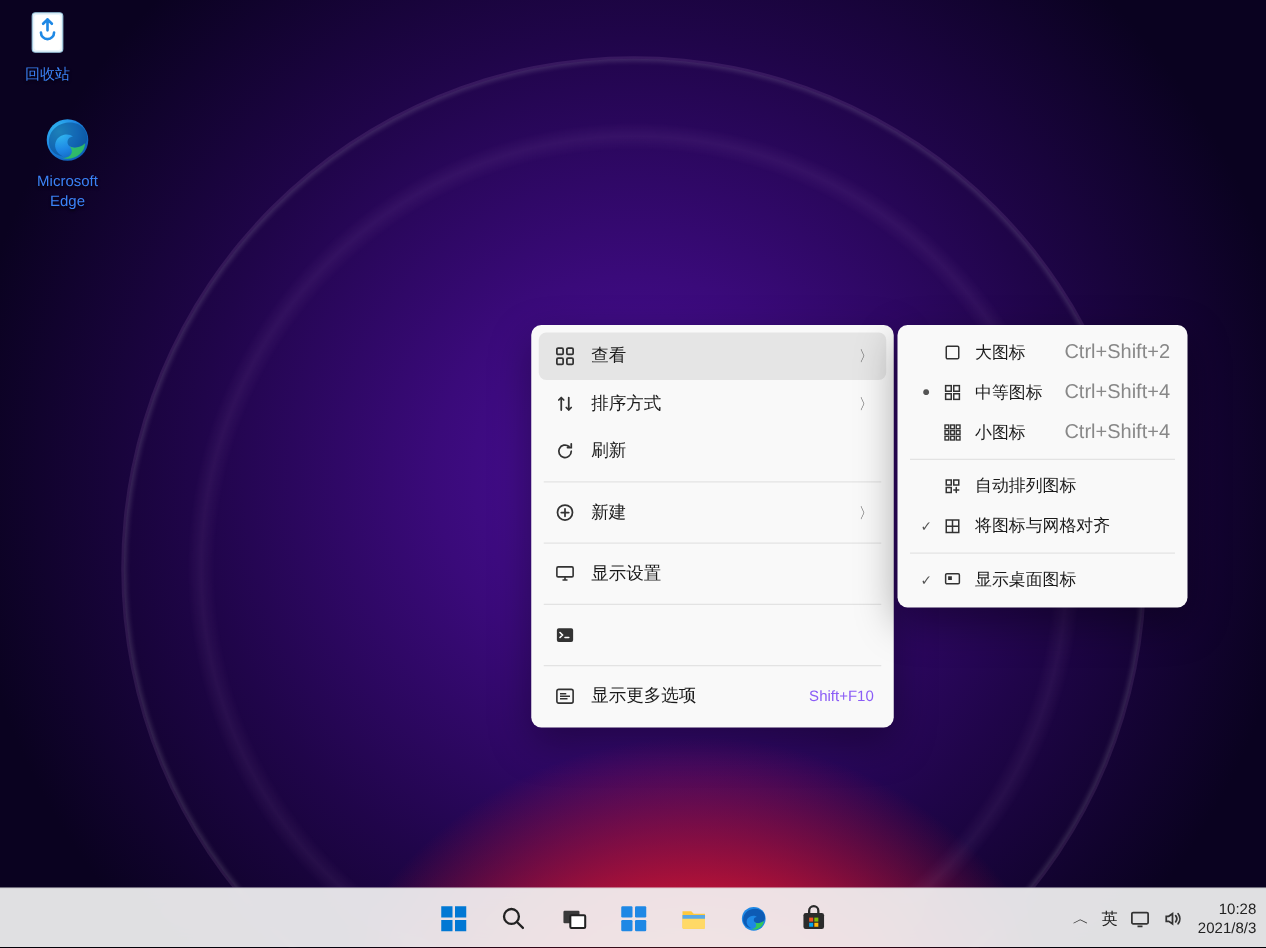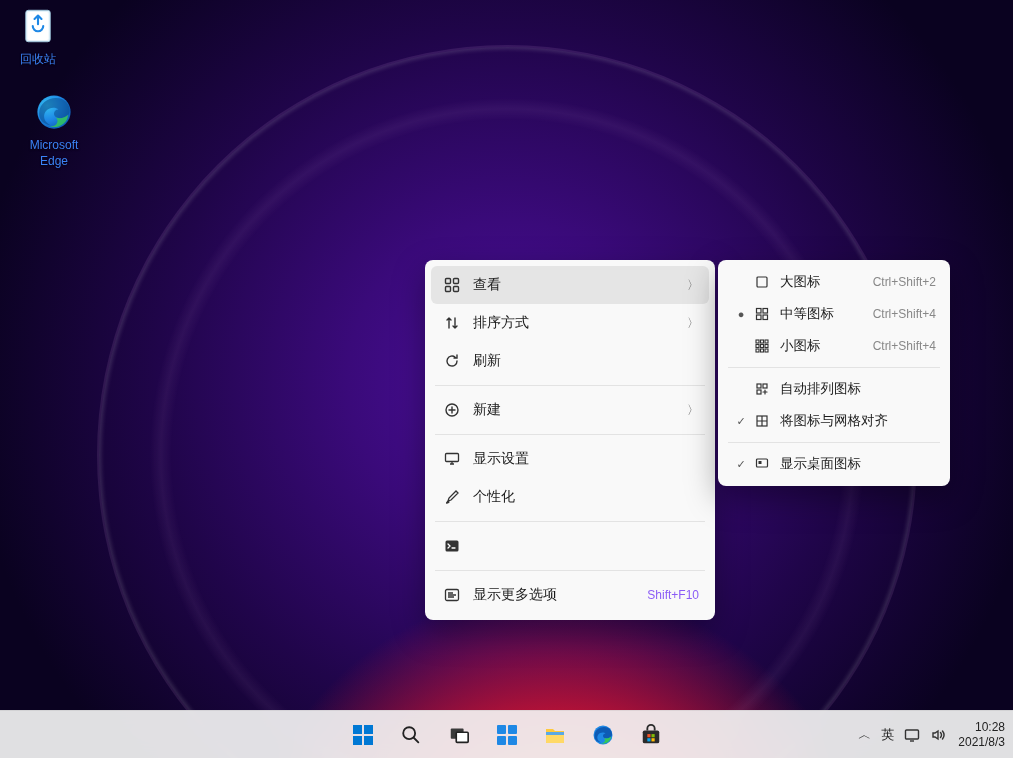--- a/index.html
+++ b/index.html
@@ -30,21 +30,21 @@
   .ctx .item .mic { width: 22px; display:flex; justify-content:center; color:#3a3a3a; flex-shrink:0; }
   .ctx .item .txt { flex: 1; padding-left: 10px; white-space: nowrap; }
   .ctx .item .chev { color:#666; font-size:12px; }
   .ctx .item .shortcut { color:#8b5cf6; font-size:12px; }
   .ctx .sep { height:1px; background:#e3e3e3; margin:5px 4px; }
 
   .ctx-sub .row { display:flex; align-items:center; height:32px; padding:0 8px; border-radius:6px; cursor:pointer; }
   .ctx-sub .row .lead { width:18px; display:flex; justify-content:center; color:#555; font-size:11px; }
   .ctx-sub .row .ric { width:20px; display:flex; justify-content:center; color:#3a3a3a; margin-left:2px; }
   .ctx-sub .row .rtxt { flex:1; padding-left:8px; font-size:13.5px; white-space:nowrap; }
-  .ctx-sub .row .rs { color:#888; font-size:12px; }
+  .ctx-sub .row .rs { color:#888; font-size:16px; }
 
   
   .taskbar { position:absolute; left:0; right:0; bottom:0; height:48px; background: rgba(243,243,243,0.92); backdrop-filter: blur(10px); border-top:1px solid rgba(0,0,0,0.06); display:flex; align-items:center; }
   .tb-center { position:absolute; left:50%; transform:translateX(-50%); display:flex; gap:8px; }
   .tb-btn { width:40px; height:40px; border-radius:6px; display:flex; align-items:center; justify-content:center; cursor:pointer; }
   .tb-right { position:absolute; right:8px; display:flex; align-items:center; gap:12px; color:#222; font-size:12px; }
   .tb-right .clock { text-align:right; line-height:1.2; font-size:12px; }
   .tb-right .sys { display:flex; align-items:center; gap:10px; }
   .tb-right .sys span { cursor:pointer; }
 
@@ -131,28 +131,20 @@
   <div class="sep"></div>
   <div class="item">
     <span class="mic">
       <svg width="16" height="16" viewBox="0 0 16 16" fill="none" stroke="#333" stroke-width="1.3">
           <rect x="1.5" y="2.5" width="13" height="8" rx="1"></rect>
           <path d="M6 13h4M8 10.5v2.5"></path>
         </svg>
     </span>
     <span class="txt">显示设置</span>
   </div>
-  <div class="item">
-    <span class="mic">
-      <svg width="16" height="16" viewBox="0 0 16 16" fill="none" stroke="#333" stroke-width="1.3" stroke-linecap="round">
-          <path d="M12 2l2 2-7 7-3 1 1-3 7-7zM4 12c-1 1-1 2-2 2 1 0 2 0 3-1"></path>
-        </svg>
-    </span>
-    <span class="txt">个性化</span>
-  </div>
   <div class="sep"></div>
   <div class="item">
     <span class="mic">
       <svg width="16" height="16" viewBox="0 0 16 16">
           <rect x="1.5" y="2.5" width="13" height="11" rx="1.5" fill="#333"></rect>
           <path d="M4 6l2 2-2 2M8 10h3" stroke="#fff" stroke-width="1.3" fill="none" stroke-linecap="round"></path>
         </svg>
     </span>
   </div>
   <div class="sep"></div>

